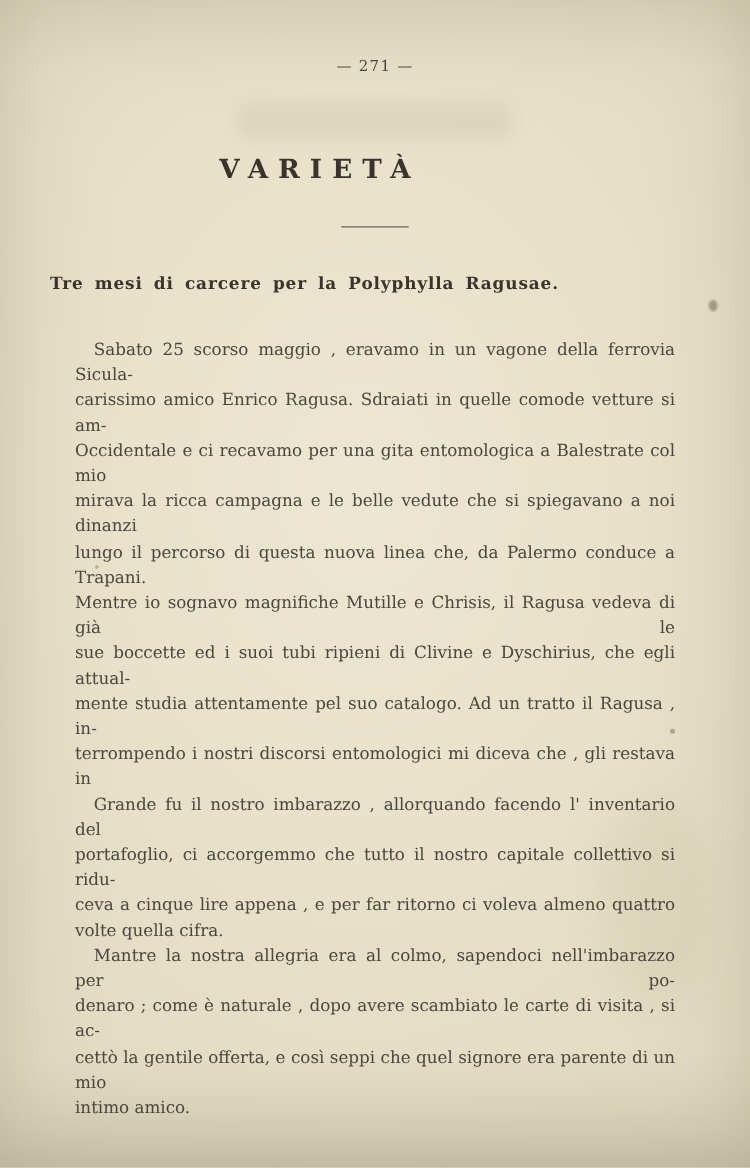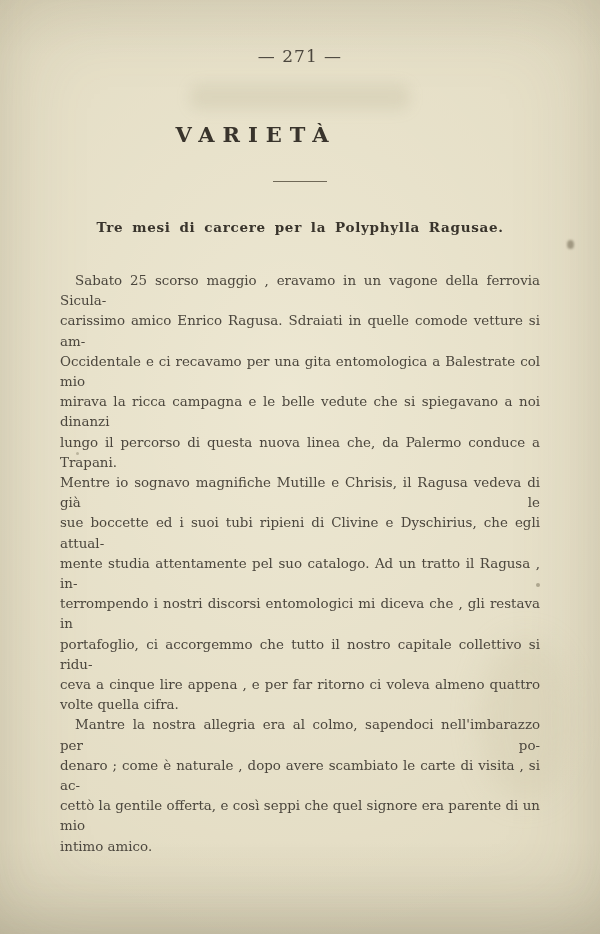--- a/index.html
+++ b/index.html
@@ -11,33 +11,33 @@
   .sheet{
     position:absolute;inset:0;
     background:
       radial-gradient(ellipse 130% 110% at 48% 42%, rgba(255,252,238,0.35) 0%, rgba(236,229,206,0.0) 55%),
       linear-gradient(180deg, rgba(120,110,82,0.06) 0%, rgba(0,0,0,0) 6%, rgba(0,0,0,0) 90%, rgba(104,98,76,0.10) 100%),
       var(--paper,#e3dcc3);
     box-shadow: inset 0 0 90px rgba(118,108,78,0.20), inset 0 -28px 55px -24px rgba(100,94,72,0.18);
   }
   .pagenum{
     position:absolute;top:46px;left:0;width:600px;text-align:center;
-    font-size:17px;letter-spacing:1px;color:var(--ink,#4b463d);
+    font-size:12px;letter-spacing:1px;color:var(--ink,#4b463d);
   }
   .heading{
     position:absolute;top:122px;left:0;width:504px;text-align:center;
     font-size:21px;font-weight:bold;letter-spacing:8px;text-indent:8px;
     color:var(--heading-ink,#39342c);
   }
   .rule{
     position:absolute;top:181px;left:273px;width:54px;height:1px;
     background:var(--rule,#6f6857);
   }
   .title{
-    position:absolute;top:219px;left:40px;width:520px;text-align:center;
+    position:absolute;top:219px;left:40px;width:520px;text-align:left;
     font-size:13.5px;font-weight:bold;word-spacing:3.5px;letter-spacing:0.7px;
     color:var(--heading-ink,#39342c);
   }
   .bodytext{
     position:absolute;top:271px;left:60px;width:480px;
     font-size:13.4px;line-height:20.2px;color:var(--ink,#4b463d);
     text-rendering:optimizeLegibility;
   }
   .line{ text-align:justify; text-align-last:justify; white-space:normal; }
   .line.last{ text-align-last:left; }
@@ -76,20 +76,21 @@
   <div class="bodytext">
       <div class="line first">Sabato 25 scorso maggio , eravamo in un vagone della ferrovia Sicula-</div>
       <div class="line">carissimo amico Enrico Ragusa. Sdraiati in quelle comode vetture si am-</div>
       <div class="line">Occidentale e ci recavamo per una gita entomologica a Balestrate col mio</div>
       <div class="line">mirava la ricca campagna e le belle vedute che si spiegavano a noi dinanzi</div>
       <div class="line">lungo il percorso di questa nuova linea che, da Palermo conduce a Trapani.</div>
       <div class="line">Mentre io sognavo magnifiche Mutille e Chrisis, il Ragusa vedeva di già le</div>
       <div class="line">sue boccette ed i suoi tubi ripieni di Clivine e Dyschirius, che egli attual-</div>
       <div class="line">mente studia attentamente pel suo catalogo. Ad un tratto il Ragusa , in-</div>
       <div class="line">terrompendo i nostri discorsi entomologici mi diceva che , gli restava in</div>
+      <div class="line first">Grande fu il nostro imbarazzo , allorquando facendo l' inventario del</div>
       <div class="line">portafoglio, ci accorgemmo che tutto il nostro capitale collettivo si ridu-</div>
       <div class="line">ceva a cinque lire appena , e per far ritorno ci voleva almeno quattro</div>
       <div class="line last">volte quella cifra.</div>
       <div class="line first">Mantre la nostra allegria era al colmo, sapendoci nell'imbarazzo per po-</div>
       <div class="line">denaro ; come è naturale , dopo avere scambiato le carte di visita , si ac-</div>
       <div class="line">cettò la gentile offerta, e così seppi che quel signore era parente di un mio</div>
       <div class="line last">intimo amico.</div>
     </div>
 </div>
 

